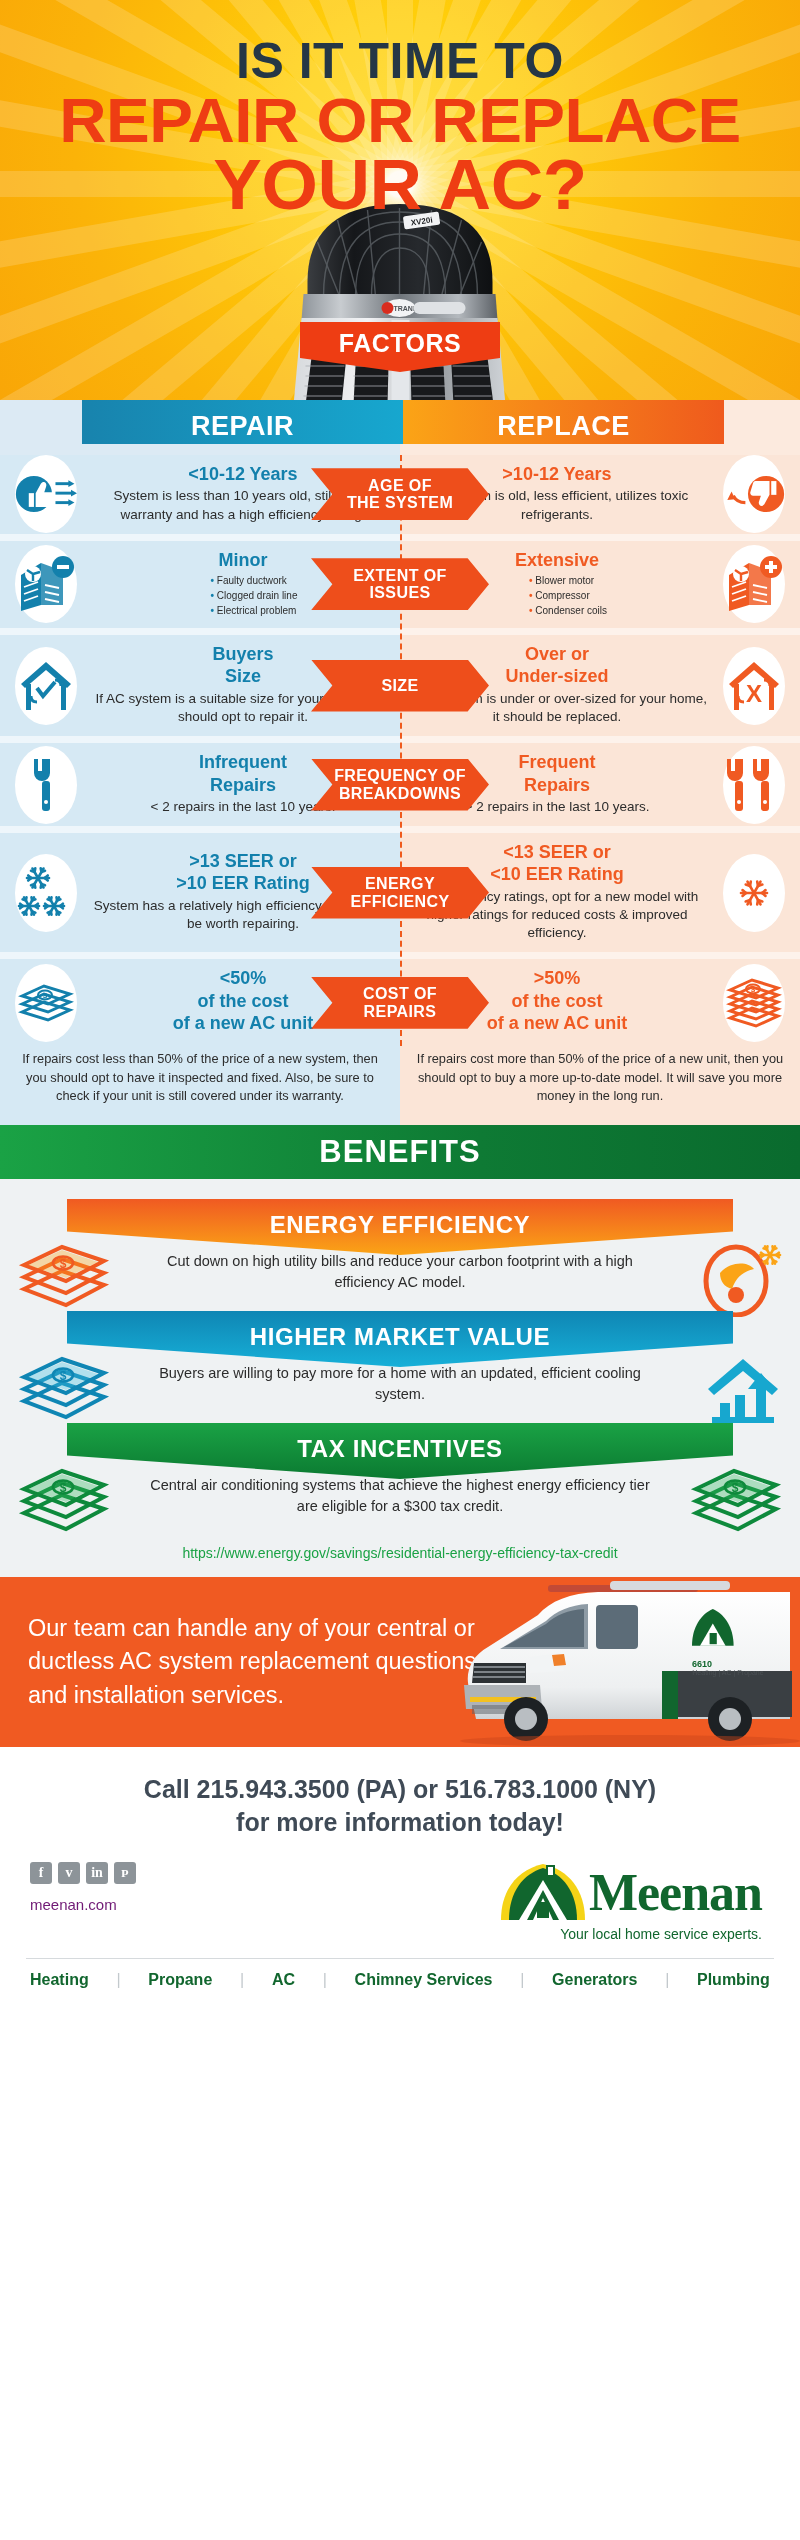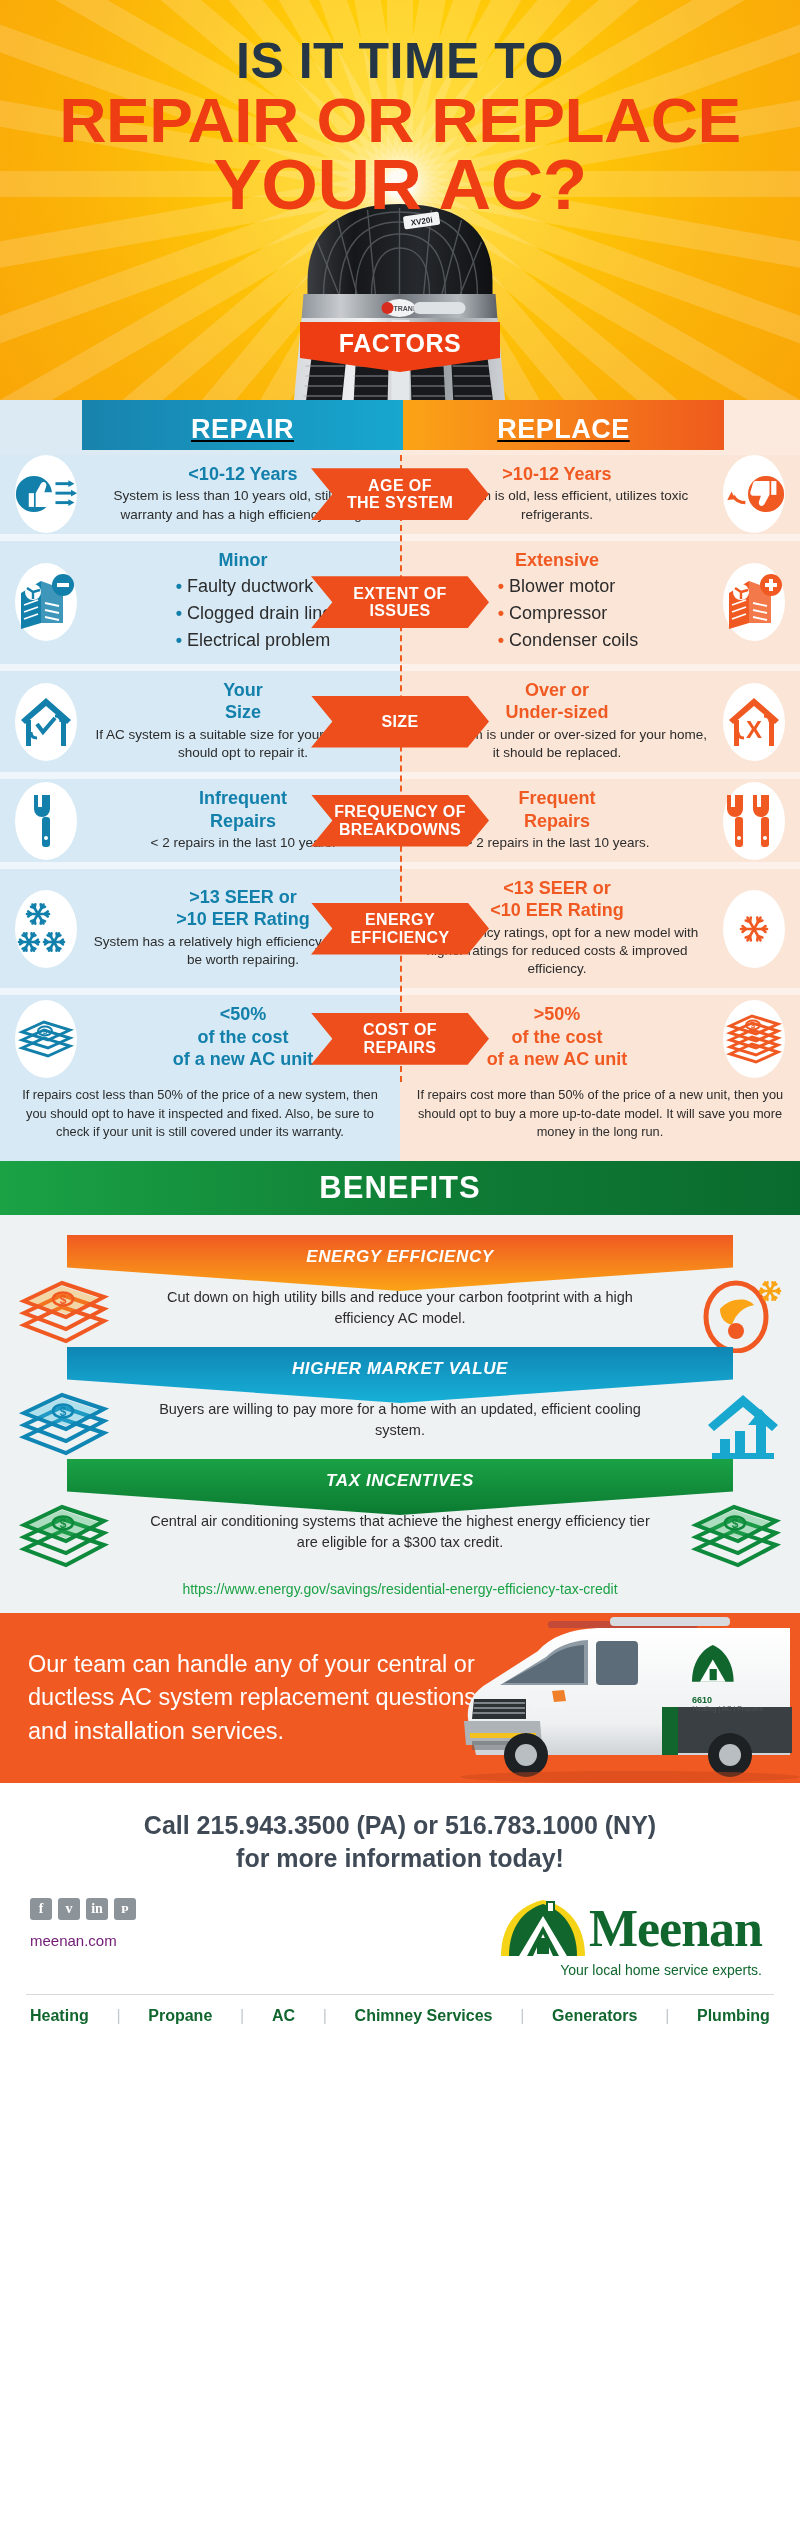--- a/index.html
+++ b/index.html
@@ -60,23 +60,22 @@
     color:#fff;font-size:25px;font-weight:bold;letter-spacing:.5px;
     padding-top:7px;
   }
 
   
   .cmp-head{position:relative;height:55px;background:#dceaf4;}
   .cmp-head .half{position:absolute;top:0;height:100%;width:50%;}
   .cmp-head .left{left:0;background:#dceaf4;}
   .cmp-head .right{right:0;background:#fceade;}
   .ribbon{
-    position:absolute;top:0;left:82px;right:76px;height:50px;
+    position:absolute;top:0;left:82px;right:76px;height:44px;
     display:flex;
-    text-decoration:underline;
   }
   .ribbon .rl{
     flex:1;background:linear-gradient(90deg,#1883ad 0%,#17a7cf 100%);
     clip-path:polygon(0 0,100% 0,100% 100%,100% 100%,0 100%);
     display:flex;align-items:center;justify-content:center;
     position:relative;
   }
   .ribbon .rr{
     flex:1;background:linear-gradient(90deg,#fba416 0%,#ef5a1d 100%);
     display:flex;align-items:center;justify-content:center;position:relative;
@@ -100,21 +99,21 @@
   .icon-oval{
     width:62px;height:78px;border-radius:50%/50%;
     background:#fff;display:flex;align-items:center;justify-content:center;
   }
   .txt{flex:1;padding:10px 6px 10px 0;text-align:center;}
   .txt.r{padding:10px 0 10px 6px;}
   .hd{font-size:18px;font-weight:bold;line-height:1.08;margin-bottom:3px;}
   .hd.blue{color:#1380ac;}
   .hd.orange{color:#f05a22;}
   .bd{font-size:13.5px;color:#2c2c2c;line-height:1.34;}
-  .bullets{text-align:left;display:inline-block;font-size:18px;color:#2c2c2c;line-height:1.5;margin-left:20px;}
+  .bullets{text-align:left;display:inline-block;font-size:10px;color:#2c2c2c;line-height:1.5;margin-left:20px;}
   .bullets div{padding-left:2px;}
   .bullets .dot{color:#1380ac;font-weight:bold;}
   .bullets.r .dot{color:#f05a22;}
 
   
   .clabel{
     position:absolute;z-index:8;left:50%;top:50%;
     transform:translate(-50%,-50%);
     width:178px;min-height:52px;background:#ee4e1b;
     clip-path:polygon(0 0,88% 0,100% 50%,88% 100%,0 100%,12% 50%);
@@ -140,21 +139,21 @@
     display:flex;align-items:center;justify-content:center;
   }
   .benefits-bar span{color:#fff;font-size:31px;font-weight:bold;letter-spacing:1px;}
   .benefits{background:#eff2f3;padding:20px 0 16px;}
   .ben-block{position:relative;margin-bottom:6px;}
   .ben-banner{
     width:666px;margin:0 auto;height:56px;
     clip-path:polygon(0 0,100% 0,100% 58%,50% 100%,0 58%);
     display:flex;align-items:flex-start;justify-content:center;
   }
-  .ben-banner span{color:#fff;font-size:17px;font-weight:bold;letter-spacing:.6px;padding-top:12px;font-style:italic;}
+  .ben-banner span{color:#fff;font-size:24px;font-weight:bold;letter-spacing:.6px;padding-top:12px;}
   .ben-orange{background:linear-gradient(180deg,#f05a22 0%,#fba416 100%);}
   .ben-blue{background:linear-gradient(180deg,#0f86b4 0%,#17b0d8 100%);}
   .ben-green{background:linear-gradient(180deg,#1aa245 0%,#0b7a31 100%);text-align:center;}
   .ben-body{
     position:relative;text-align:center;font-size:14.5px;color:#2c2c2c;
     line-height:1.45;padding:2px 150px 12px;margin-top:-6px;
   }
   .ben-ico{position:absolute;top:-6px;}
   .ben-ico.l{left:18px;}
   .ben-ico.r{right:18px;}
@@ -474,21 +473,21 @@
                 <path d="M29 4 L54 26 L50 30 L29 12 L8 30 L4 26z" fill="#1380ac"></path>
                 <rect x="9" y="26" width="5" height="26" fill="#1380ac"></rect>
                 <rect x="44" y="26" width="5" height="26" fill="#1380ac"></rect>
                 <path d="M20 30 l6 8 12-14" stroke="#1380ac" stroke-width="4" fill="none"></path>
                 <path d="M20 44 q-6 0 -6 -6" stroke="#1380ac" stroke-width="3" fill="none"></path>
                 <path d="M38 22 q6 0 6 6" stroke="#1380ac" stroke-width="3" fill="none"></path>
               </svg>
             </div>
           </div>
           <div class="txt">
-            <div class="hd blue">Your</div>
+            <div class="hd blue">Buyers</div>
             <div class="hd blue">Size</div>
             <div class="bd">If AC system is a suitable size for your home, you should opt to repair it.</div>
           </div>
         </div>
         <div class="col r">
           <div class="txt r">
             <div class="hd orange">Over or</div>
             <div class="hd orange">Under-sized</div>
             <div class="bd">If AC system is under or over-sized for your home, it should be replaced.</div>
           </div>

